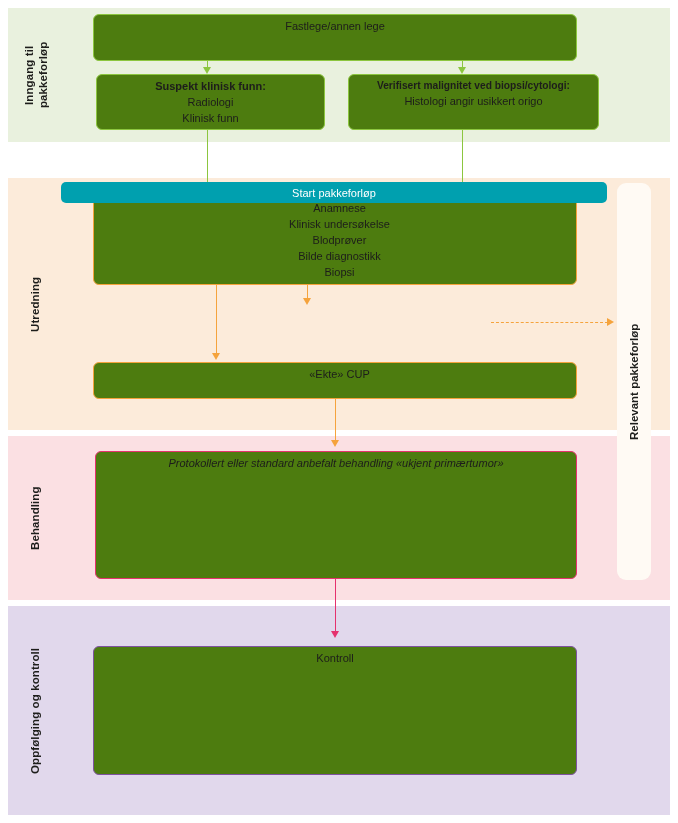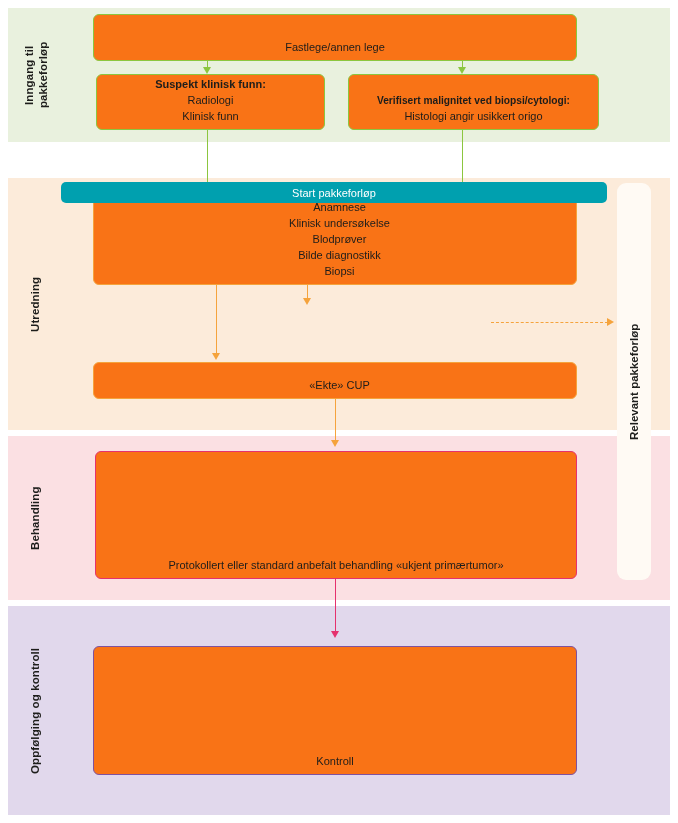--- a/index.html
+++ b/index.html
@@ -44,24 +44,24 @@
   }
   .pl-green  { left: 22px; top: 8px;   width: 32px;  height: 134px; }
   .pl-orange { left: 28px; top: 178px; width: 20px;  height: 252px; }
   .pl-pink   { left: 28px; top: 436px; width: 20px;  height: 164px; }
   .pl-purple { left: 28px; top: 606px; width: 20px;  height: 209px; }
 
   
   .box {
     position: absolute;
     box-sizing: border-box;
-    background: #f97316;
+    background: #4d7c0f;
     border-radius: 6px;
     display: flex;
-    align-items: flex-end;
+    align-items: flex-start;
     justify-content: center;
     text-align: center;
     font-size: 11px;
     color: #1d1d1b;
     line-height: 1.45;
     padding: 4px 8px;
   }
   .box-green  { border: 1.6px solid #8CC63F; }
   .box-orange { border: 1.6px solid #F5A33C; padding-left: 17px; }
   .box-pink   { border: 1.6px solid #E5326E; }
@@ -69,21 +69,21 @@
 
   .box .title { font-weight: bold; display: block; }
   .box .lines { display: block; }
 
   #box-fastlege        { left: 93px;  top: 14px;  width: 484px; height: 47px; }
   #box-suspekt         { left: 96px;  top: 74px;  width: 229px; height: 56px; }
   #box-verifisert      { left: 348px; top: 74px;  width: 251px; height: 56px; }
   #box-anamnese        { left: 93px;  top: 196px; width: 484px; height: 89px; }
   #box-mdt             { left: 245px; top: 306px; width: 244px; height: 33px; }
   #box-cup             { left: 93px;  top: 362px; width: 484px; height: 37px; }
-  #box-behandling      { left: 95px;  top: 451px; width: 482px; height: 128px; }
+  #box-behandling      { left: 95px;  top: 451px; width: 482px; height: 128px; font-style: italic; }
   #box-kontroll        { left: 93px;  top: 646px; width: 484px; height: 129px; }
 
   
   #start-banner {
     position: absolute;
     left: 61px;
     top: 150px;
     width: 546px;
     height: 21px;
     background: #00A0AF;

